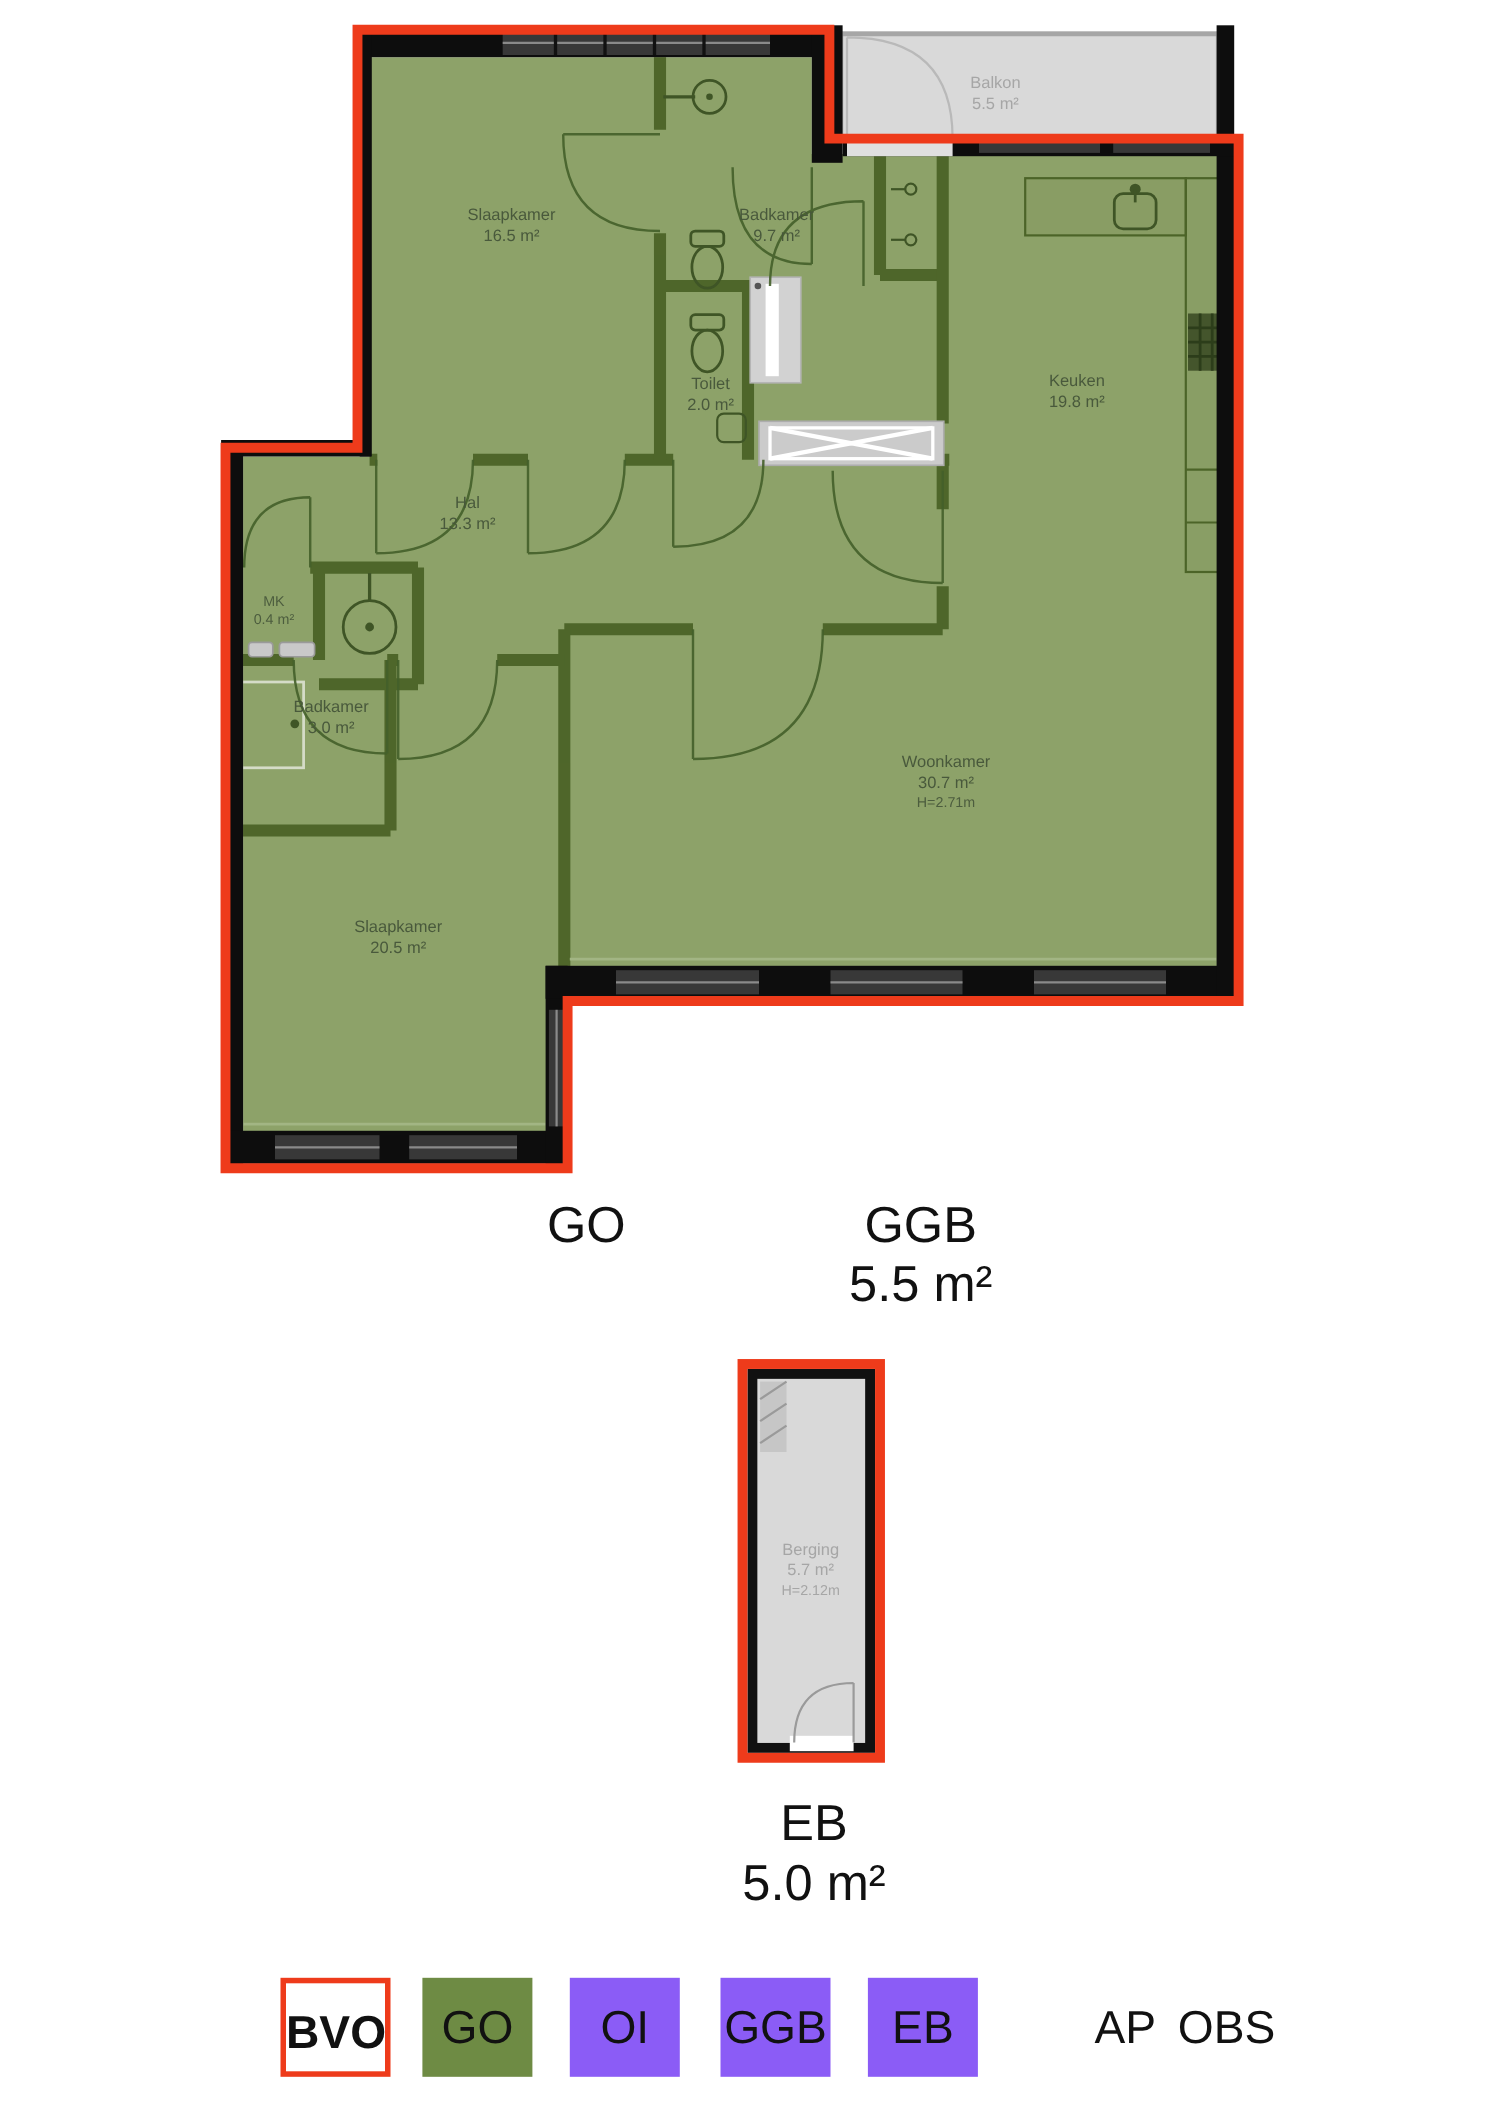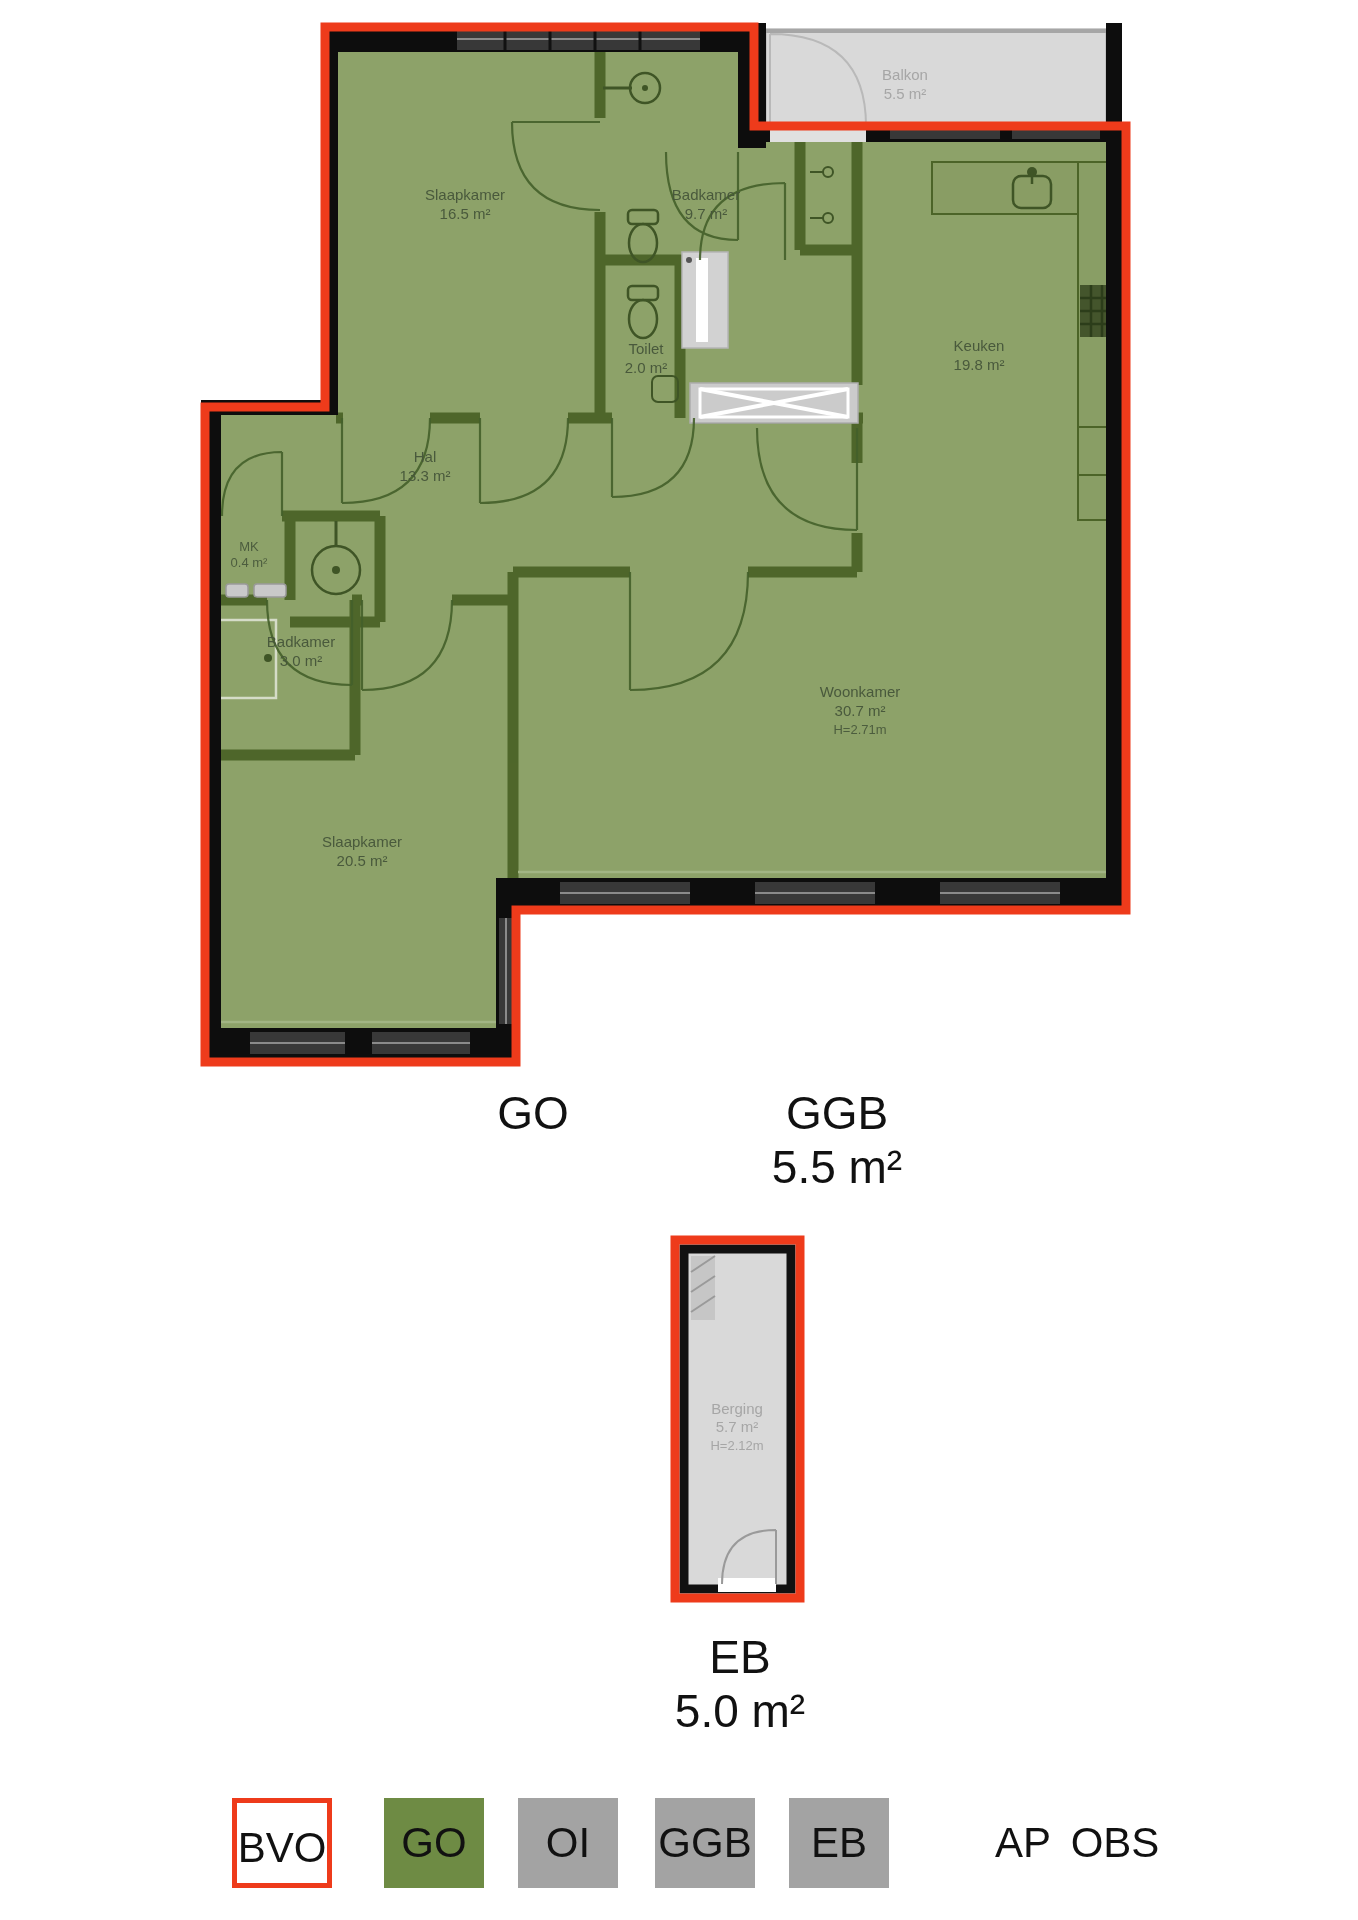--- a/index.html
+++ b/index.html
@@ -12,21 +12,21 @@
   .gl{fill:#a6a6a6;font-family:"Liberation Sans",sans-serif;font-size:15px;text-anchor:middle;}
   .gl-sm{fill:#a6a6a6;font-family:"Liberation Sans",sans-serif;font-size:13px;text-anchor:middle;}
   
   .measure{position:absolute;width:300px;text-align:center;color:#111;
            font-size:46px;line-height:54px;}
   
   .legend-box{position:absolute;top:1798px;width:100px;height:90px;line-height:90px;
               text-align:center;font-size:42px;color:#111;}
   .lg-outline{background:#ffffff;border:5px solid #ee3b1b;box-sizing:border-box;}
   .lg-green{background:#6e8b44;}
-  .lg-gray{background:#a3a3a3;}
+  .lg-gray{background:#8b5cf6;}
   .lg-plain{background:transparent;}
 </style>
 </head>
 <body>
 
 <div class="page">
 
 <svg width="1358" height="1920" viewBox="0 0 1358 1920">
 
   <g>
@@ -256,21 +256,21 @@
 <div class="measure" style="left:687px;top:1086px;">
   <div>GGB</div>
   <div>5.5 m²</div>
 </div>
 <div class="measure" style="left:590px;top:1630px;">
   <div>EB</div>
   <div>5.0 m²</div>
 </div>
 
 <div>
-  <div class="legend-box lg-outline" style="left:232px;">BVO</div>
+  <div class="legend-box lg-outline" style="left:255px;font-weight:bold;">BVO</div>
   <div class="legend-box lg-green" style="left:384px;">GO</div>
   <div class="legend-box lg-gray" style="left:518px;">OI</div>
   <div class="legend-box lg-gray" style="left:655px;">GGB</div>
   <div class="legend-box lg-gray" style="left:789px;">EB</div>
   <div class="legend-box lg-plain" style="left:973px;">AP</div>
   <div class="legend-box lg-plain" style="left:1065px;">OBS</div>
 </div>
 
 </div>
 

